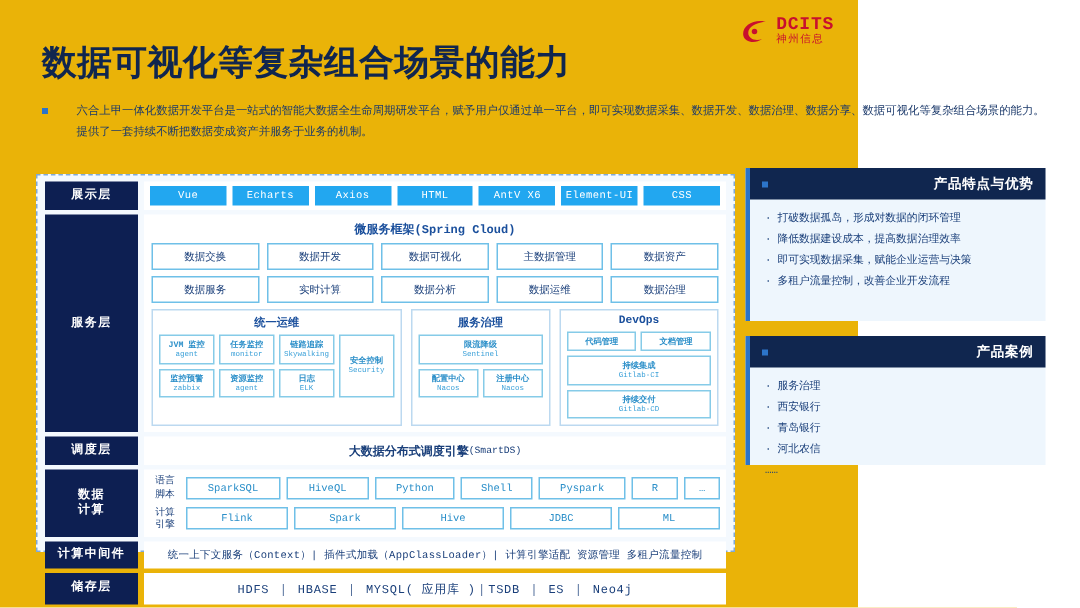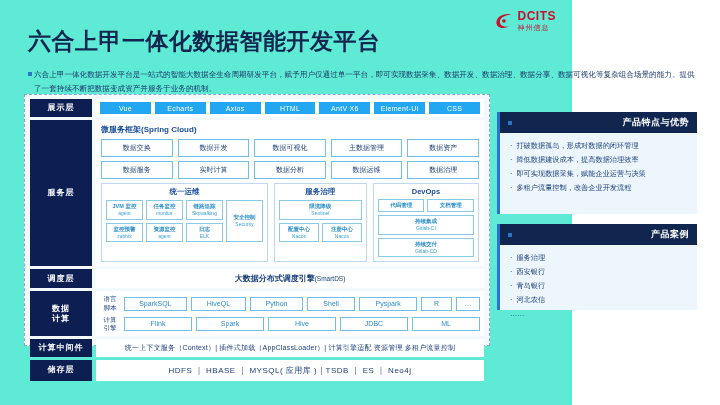--- a/index.html
+++ b/index.html
@@ -2,43 +2,43 @@
 <html><head>
 <meta charset="utf-8">
 <style>
   * { box-sizing: border-box; margin: 0; padding: 0; }
   html, body {
     width: 720px; height: 405px;
     font-family: "Liberation Sans", "DejaVu Sans", sans-serif;
     background: #ffffff;
     overflow: hidden;
   }
-  .slide { position: relative; width: 572px; height: 405px; background:#5eead4; }
+  .slide { position: relative; width: 572px; height: 405px; background:#eab308;font-family:Liberation Mono, monospace; }
 
   
   .logo { position:absolute; right:16px; top:10px; display:flex; align-items:center; gap:4px; }
   .logo-mark { width:20px; height:20px; position:relative; }
   .logo-text { display:flex; flex-direction:column; line-height:1; }
   .logo-main { font-size:12px; font-weight:bold; color:#c8102e; letter-spacing:.5px; }
   .logo-sub { font-size:7px; color:#c8102e; letter-spacing:1px; margin-top:2px; }
 
   .page-title {
     position:absolute; left:28px; top:26px;
     font-size:23px; font-weight:bold; color:#10264f; letter-spacing:.5px;
   }
   .desc {
     position:absolute; left:28px; top:68px; width:672px;
     font-size:7.6px; line-height:1.85; color:#1c3a6b;
-    display:flex; gap:2px; align-items:flex-start;
+    display:flex; gap:19px; align-items:flex-start;
   }
   .desc-bullet { width:4px; height:4px; background:#2c74c9; flex:0 0 auto; margin-top:4px; }
 
   
   .frame {
-    position:absolute; left:24px; top:94px; width:466px; height:252px;
+    position:absolute; left:24px; top:116px; width:466px; height:252px;
     border:1px dashed #7fa9d8; background:#f4f9fe;
     padding:4px 5px;
   }
   .row { display:flex; align-items:stretch; margin-bottom:3px; }
   .row:last-child { margin-bottom:0; }
 
   .lbl {
     width:62px; flex:0 0 62px;
     background:#0d1f52; color:#fff;
     display:flex; align-items:center; justify-content:center;
@@ -49,21 +49,21 @@
 
   
   .tagbar { background:#fff; padding:3px 4px; display:flex; gap:4px; }
   .tag {
     flex:1; background:#22a7f0; color:#fff; font-size:7px;
     text-align:center; padding:2.5px 0; letter-spacing:.3px;
   }
 
   
   .svc-body { background:#fff; padding:4px 5px; }
-  .micro-title { font-size:8px; color:#1a4f9c; font-weight:bold; margin-bottom:4px; }
+  .micro-title { text-align:center; font-size:8px; color:#1a4f9c; font-weight:bold; margin-bottom:4px; }
   .grid5 { display:flex; gap:5px; margin-bottom:4px; }
   .cell {
     flex:1; border:1px solid #6fc0e8; background:#fff; color:#1a3f7a;
     font-size:7px; text-align:center; padding:3px 0;
   }
   .tri { display:flex; gap:6px; margin-top:3px; }
   .panel { border:1px solid #bcd9f0; background:#fff; padding:3px 4px 4px; }
   .panel-title { text-align:center; font-size:7.5px; color:#1a4f9c; font-weight:bold; margin-bottom:3px; }
   .mini {
     border:1px solid #86cbe8; color:#3aa0d8; font-size:5px; text-align:center;
@@ -124,21 +124,21 @@
         <path d="M21 4 C10 2 2 8 3 15 C4 21 13 22 18 18 C13 20 7 18 7 13 C7 8 14 5 21 4 Z" fill="#c8102e"></path>
         <circle cx="12" cy="12" r="2.2" fill="#c8102e"></circle>
       </svg>
     </span>
     <span class="logo-text">
       <span class="logo-main">DCITS</span>
       <span class="logo-sub">神州信息</span>
     </span>
   </div>
 
-  <div class="page-title">六合上甲一体化数据智能开发平台</div>
+  <div class="page-title">数据可视化等复杂组合场景的能力</div>
 
   <div class="desc">
     <span class="desc-bullet"></span>
     <span>六合上甲一体化数据开发平台是一站式的智能大数据全生命周期研发平台，赋予用户仅通过单一平台，即可实现数据采集、数据开发、数据治理、数据分享、数据可视化等复杂组合场景的能力。提供了一套持续不断把数据变成资产并服务于业务的机制。</span>
   </div>
 
   <div class="frame">
 
     <div class="row">
       <div class="lbl">展示层</div>

